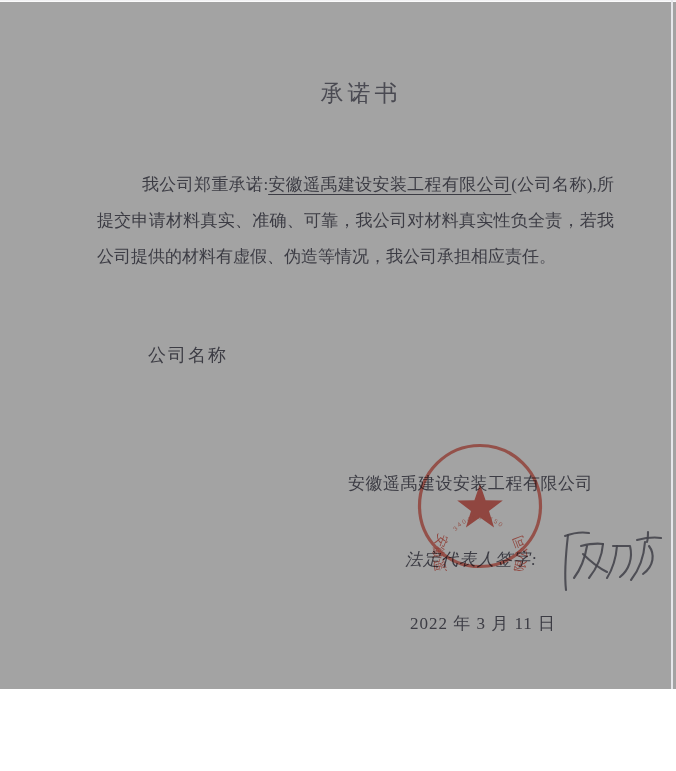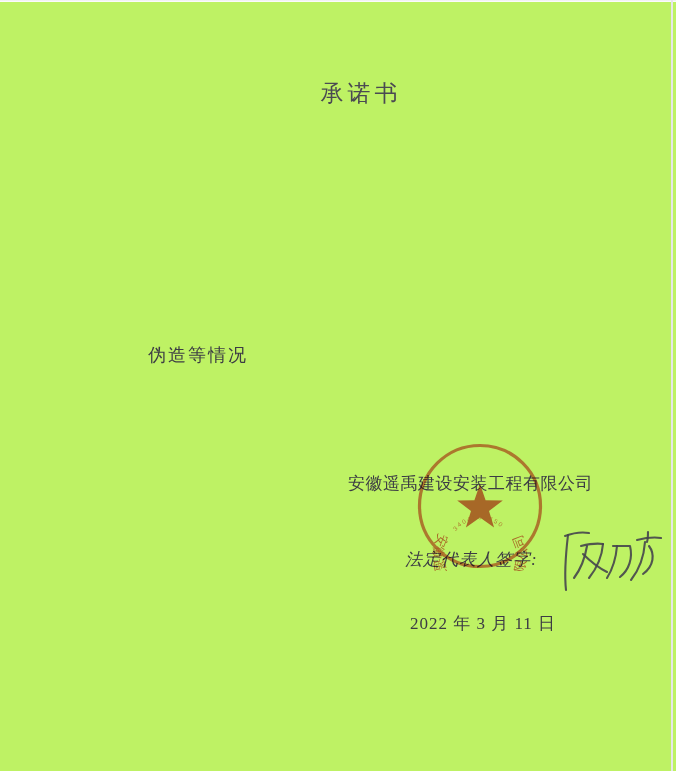--- a/index.html
+++ b/index.html
@@ -1,19 +1,19 @@
 <!DOCTYPE html>
 <html><head>
 <meta charset="utf-8">
 <style>
   html,body{margin:0;padding:0;background:#ffffff;}
   .page{
     position:relative;
-    width:676px;height:771px;
-    background:#bef264;
+    width:676px;height:689px;
+    background:#a3a3a3;
     overflow:hidden;
     font-family:"Liberation Serif","DejaVu Serif",serif;
     color:#3c3c44;
   }
   .scan-edge-top{
     position:absolute;top:0;left:0;width:676px;height:2px;
     background:linear-gradient(#ededf0,#ffffff);
   }
   .scan-edge-right{
     position:absolute;top:0;left:671px;width:2px;height:771px;
@@ -71,22 +71,23 @@
 </head>
 <body>
 
 <div class="page">
 
   <div class="scan-edge-top"></div>
   <div class="scan-edge-right"></div>
 
   <div class="doc-title">承诺书</div>
 
+  <p class="body-paragraph"><span>我公司郑重承诺:</span><span class="company-underlined">安徽遥禹建设安装工程有限公司</span><span>(公司名称),</span><span>所提交申请材料真实、准确、可靠，我公司对材料真实性负全责，若我公司提供的材料有虚假、伪造等情况，我公司承担相应责任。</span></p>
 
-  <div class="closing-statement">伪造等情况</div>
+  <div class="closing-statement">公司名称</div>
 
   <div class="signer-company">安徽遥禹建设安装工程有限公司</div>
 
   <div class="legal-rep-label">法定代表人签字:</div>
 
   <div class="signature-date">2022 年 3 月 11 日</div>
 
   <svg class="company-seal" viewBox="0 0 130 130" xmlns="http://www.w3.org/2000/svg">
     <defs>
       <path id="seal-text-arc" d="M 26,90.5 A 46,46 0 1 0 104,90.5"></path>

